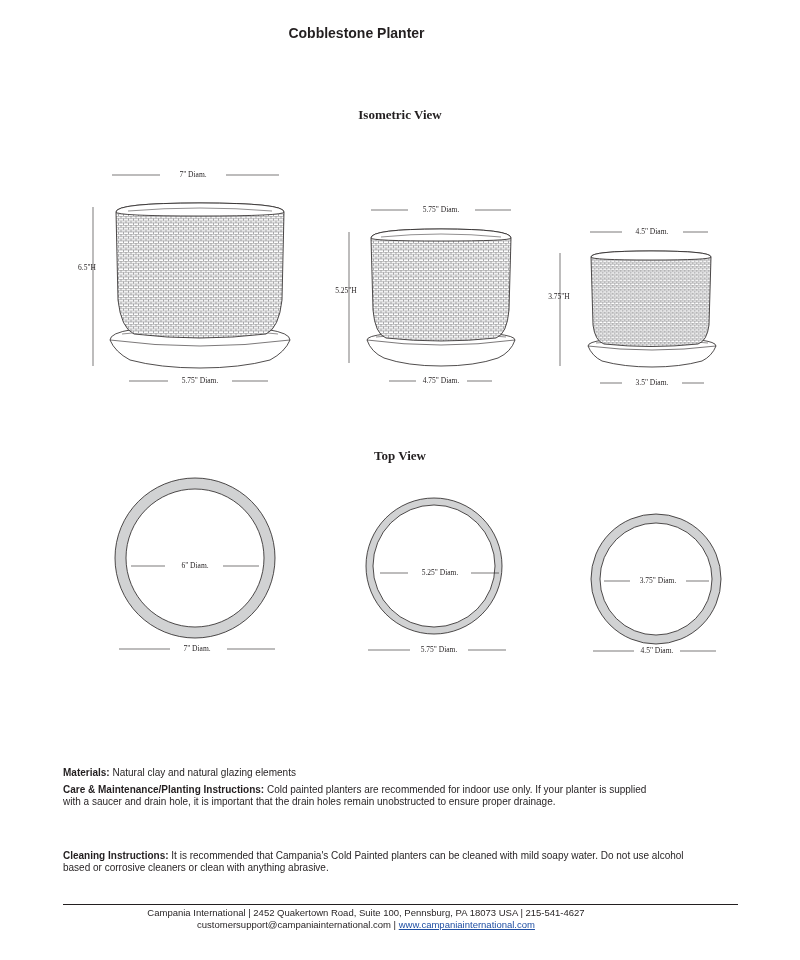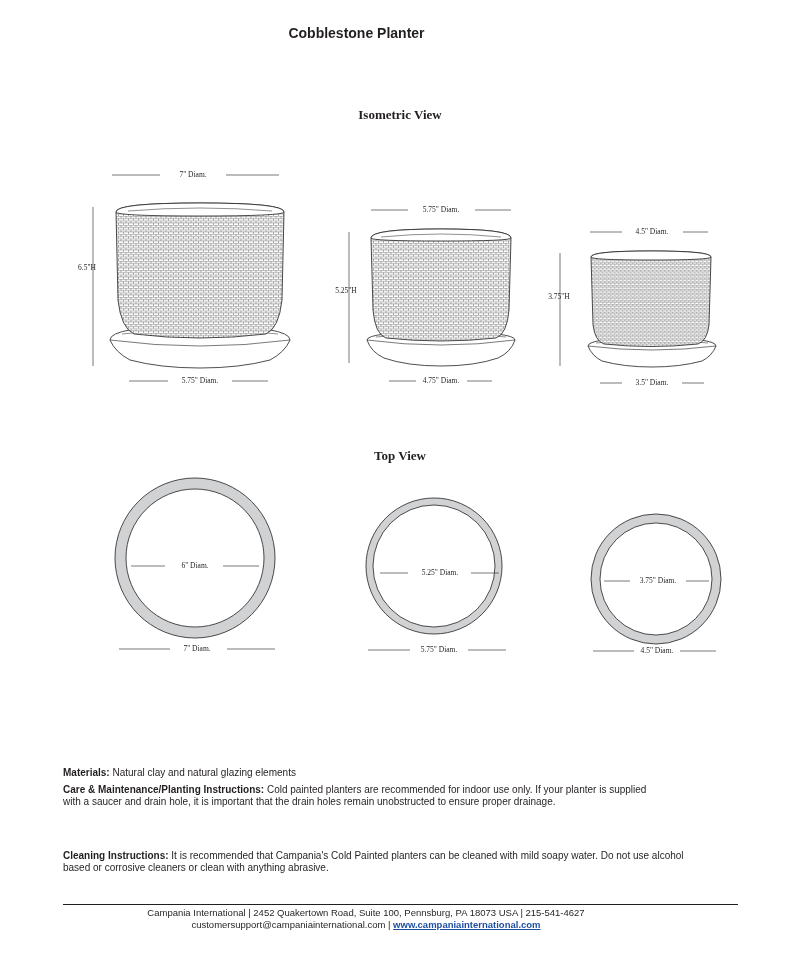--- a/index.html
+++ b/index.html
@@ -5,21 +5,21 @@
     html, body { margin: 0; padding: 0; background: #ffffff; }
     body { width: 800px; height: 960px; position: relative; overflow: hidden; font-family: "Liberation Serif", serif; color: #231f20; }
     .title { position: absolute; top: 25px; left: 0; width: 713px; text-align: center; font-family: "Liberation Sans", sans-serif; font-weight: bold; font-size: 14px; color: #231f20; }
     .section-title { position: absolute; left: 0; width: 800px; text-align: center; font-family: "Liberation Serif", serif; font-weight: bold; font-size: 13px; color: #231f20; }
     svg.drawing { position: absolute; left: 0; top: 0; }
     .dim { font-family: "Liberation Serif", serif; font-size: 7.5px; fill: #231f20; }
     .info { position: absolute; left: 63px; width: 640px; font-family: "Liberation Sans", sans-serif; font-size: 10px; line-height: 12px; color: #231f20; }
     .info b { font-weight: bold; }
     .footer-rule { position: absolute; left: 63px; top: 904px; width: 675px; height: 0; border-top: 1.5px solid #231f20; }
     .footer { position: absolute; left: 0; width: 732px; text-align: center; font-family: "Liberation Sans", sans-serif; font-size: 9.5px; color: #231f20; }
-    .footer a { color: #1f4fa3; text-decoration: underline; font-weight: bold; }
+    .footer a { color: #1f4fa3; text-decoration: underline; }
   </style>
 </head>
 <body>
 
 <div class="title">Cobblestone Planter</div>
 <div class="section-title" style="top:107px;">Isometric View</div>
 <div class="section-title" style="top:448px;">Top View</div>
 
 <svg class="drawing" width="800" height="960" viewBox="0 0 800 960">
   <defs>

